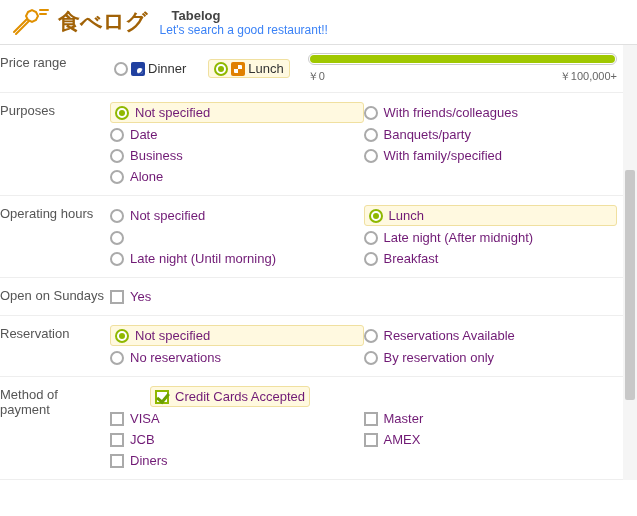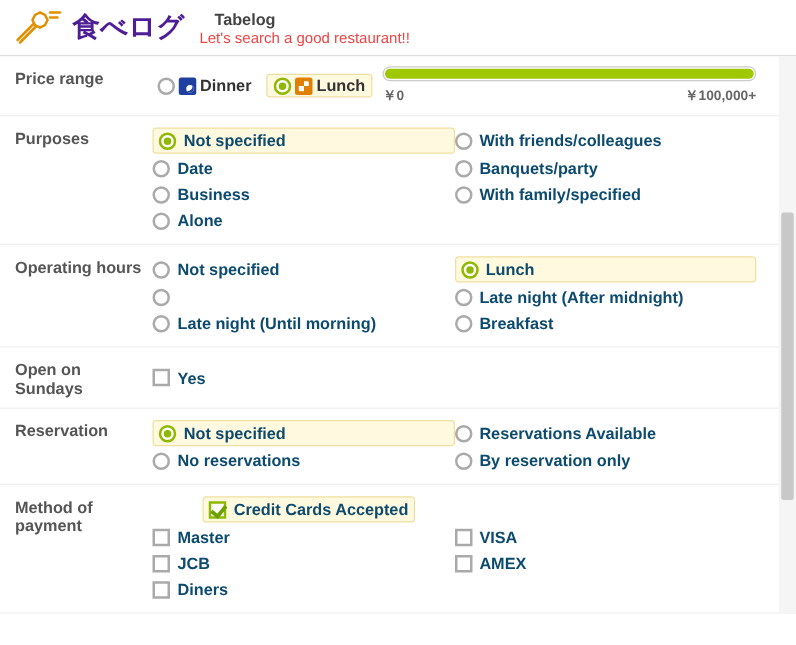--- a/index.html
+++ b/index.html
@@ -1,55 +1,55 @@
 <!DOCTYPE html>
 <html><head>
 <meta charset="utf-8">
 <style>
   * { box-sizing: border-box; margin: 0; padding: 0; }
   body { font-family: Arial, sans-serif; font-size: 13px; color: #333; background: #fff; width: 637px; }
   
   .header { display: flex; align-items: center; padding: 6px 10px; border-bottom: 1px solid #e0e0e0; }
   .logo-area { display: flex; align-items: center; gap: 6px; }
   .logo-svg { width: 42px; height: 32px; }
-  .logo-text { font-size: 22px; font-weight: bold; font-family: "Hiragino Kaku Gothic Pro","Meiryo",sans-serif; color: #4c1d95; }
+  .logo-text { font-size: 22px; font-weight: bold; font-family: "Hiragino Kaku Gothic Pro","Meiryo",sans-serif; color: #a16207; }
   .header-right { margin-left: 12px; }
   .app-name { font-size: 13px; color: #444; font-weight: bold; margin-left: 12px; }
-  .tagline { font-size: 12px; color: #ef4444; }
+  .tagline { font-size: 12px; color: #3b82f6; }
   
   .content { padding: 0; position: relative; }
   .scrollbar { position: absolute; right: 0; top: 0; width: 14px; height: 460px; background: #f5f5f5; }
   .scrollbar-thumb { position: absolute; left: 2px; right: 2px; top: 125px; height: 230px; background: #c8c8c8; border-radius: 2px; }
   
-  .row { display: flex; padding: 8px 12px; border-bottom: 1px solid #eee; font-weight: bold; }
+  .row { display: flex; padding: 8px 0; border-bottom: 1px solid #eee; }
   .row-label { width: 110px; flex-shrink: 0; color: #555; font-size: 13px; padding-top: 2px; }
   .row-body { flex: 1; padding-right: 20px; }
   
   
-  .price-body { display: flex; align-items: center; gap: 8px; flex-wrap: wrap; }
+  .price-body { display: flex; align-items: center; gap: 18px; flex-wrap: wrap; }
   .toggle { display: inline-flex; align-items: center; gap: 3px; font-size: 13px; padding: 0 4px; }
   .toggle.sel { background: #fff9e0; border: 1px solid #f0e0a0; border-radius: 3px; padding: 1px 5px; }
   .rad { width: 14px; height: 14px; border: 2px solid #aaa; border-radius: 50%; display: inline-block; background: #fff; position: relative; }
   .rad.on { border-color: #8fb800; }
   .rad.on::after { content: ""; position: absolute; top: 2px; left: 2px; width: 6px; height: 6px; background: #8fb800; border-radius: 50%; }
   .dinner-icon { width: 14px; height: 14px; background: #2040a0; display: inline-block; position: relative; border-radius: 2px; }
   .dinner-icon::after { content: ""; position: absolute; right: 2px; bottom: 2px; width: 6px; height: 6px; border-radius: 50%; background: #fff; box-shadow: -2px -2px 0 -1px #2040a0 inset; }
   .lunch-icon { width: 14px; height: 14px; background: #e08000; display: inline-block; position: relative; border-radius: 2px; }
   .lunch-icon::after { content:""; position:absolute; top:3px; left:3px; width:8px; height:8px; background: repeating-conic-gradient(#fff 0 25%, #e08000 0 50%); border-radius:1px; }
   .slider { flex: 1; min-width: 290px; }
   .slider-track { height: 12px; background: #fff; border: 1px solid #ccc; border-radius: 6px; position: relative; }
   .slider-fill { position: absolute; top: 1px; left: 1px; right: 1px; bottom: 1px; background: #a0c800; border-radius: 5px; }
   .slider-labels { display: flex; justify-content: space-between; font-size: 11px; color: #666; margin-top: 4px; }
   
   
   .opts { display: flex; flex-wrap: wrap; }
   .opt { width: 50%; display: flex; align-items: center; gap: 6px; padding: 3px 0; cursor: pointer; }
   .opt.full { width: 100%; }
   .opt.hl { background: #fff9e0; border: 1px solid #f0e0a0; border-radius: 3px; padding: 2px 4px; margin: 1px 0; }
-  .opt-label { color: #0c4a6e; }
+  .opt-label { color: #701a75; }
   
   .chk { width: 14px; height: 14px; border: 2px solid #aaa; background: #fff; display: inline-block; position: relative; }
   .chk.on { border-color: #8fb800; }
   .chk.on::after { content: ""; position: absolute; left: 2px; top: -1px; width: 5px; height: 9px; border: solid #6ca000; border-width: 0 3px 3px 0; transform: rotate(40deg); }
 </style>
 </head>
 <body>
 
 <div class="header">
   <div class="logo-area">
@@ -194,25 +194,25 @@
   <div class="row">
     <div class="row-label">Method of payment</div>
     <div class="row-body opts">
       <div class="opt hl full" style="width:auto; display:inline-flex;margin-left:40px;">
           <span class="chk on"></span>
           <span class="opt-label">Credit Cards Accepted</span>
         </div>
       <div style="width:100%; height:0;"></div>
       <div class="opt">
           <span class="chk"></span>
+          <span class="opt-label">VISA</span>
+        </div>
+      <div class="opt">
+          <span class="chk"></span>
           <span class="opt-label">Master</span>
-        </div>
-      <div class="opt">
-          <span class="chk"></span>
-          <span class="opt-label">VISA</span>
         </div>
       <div class="opt">
           <span class="chk"></span>
           <span class="opt-label">JCB</span>
         </div>
       <div class="opt">
           <span class="chk"></span>
           <span class="opt-label">AMEX</span>
         </div>
       <div class="opt">

